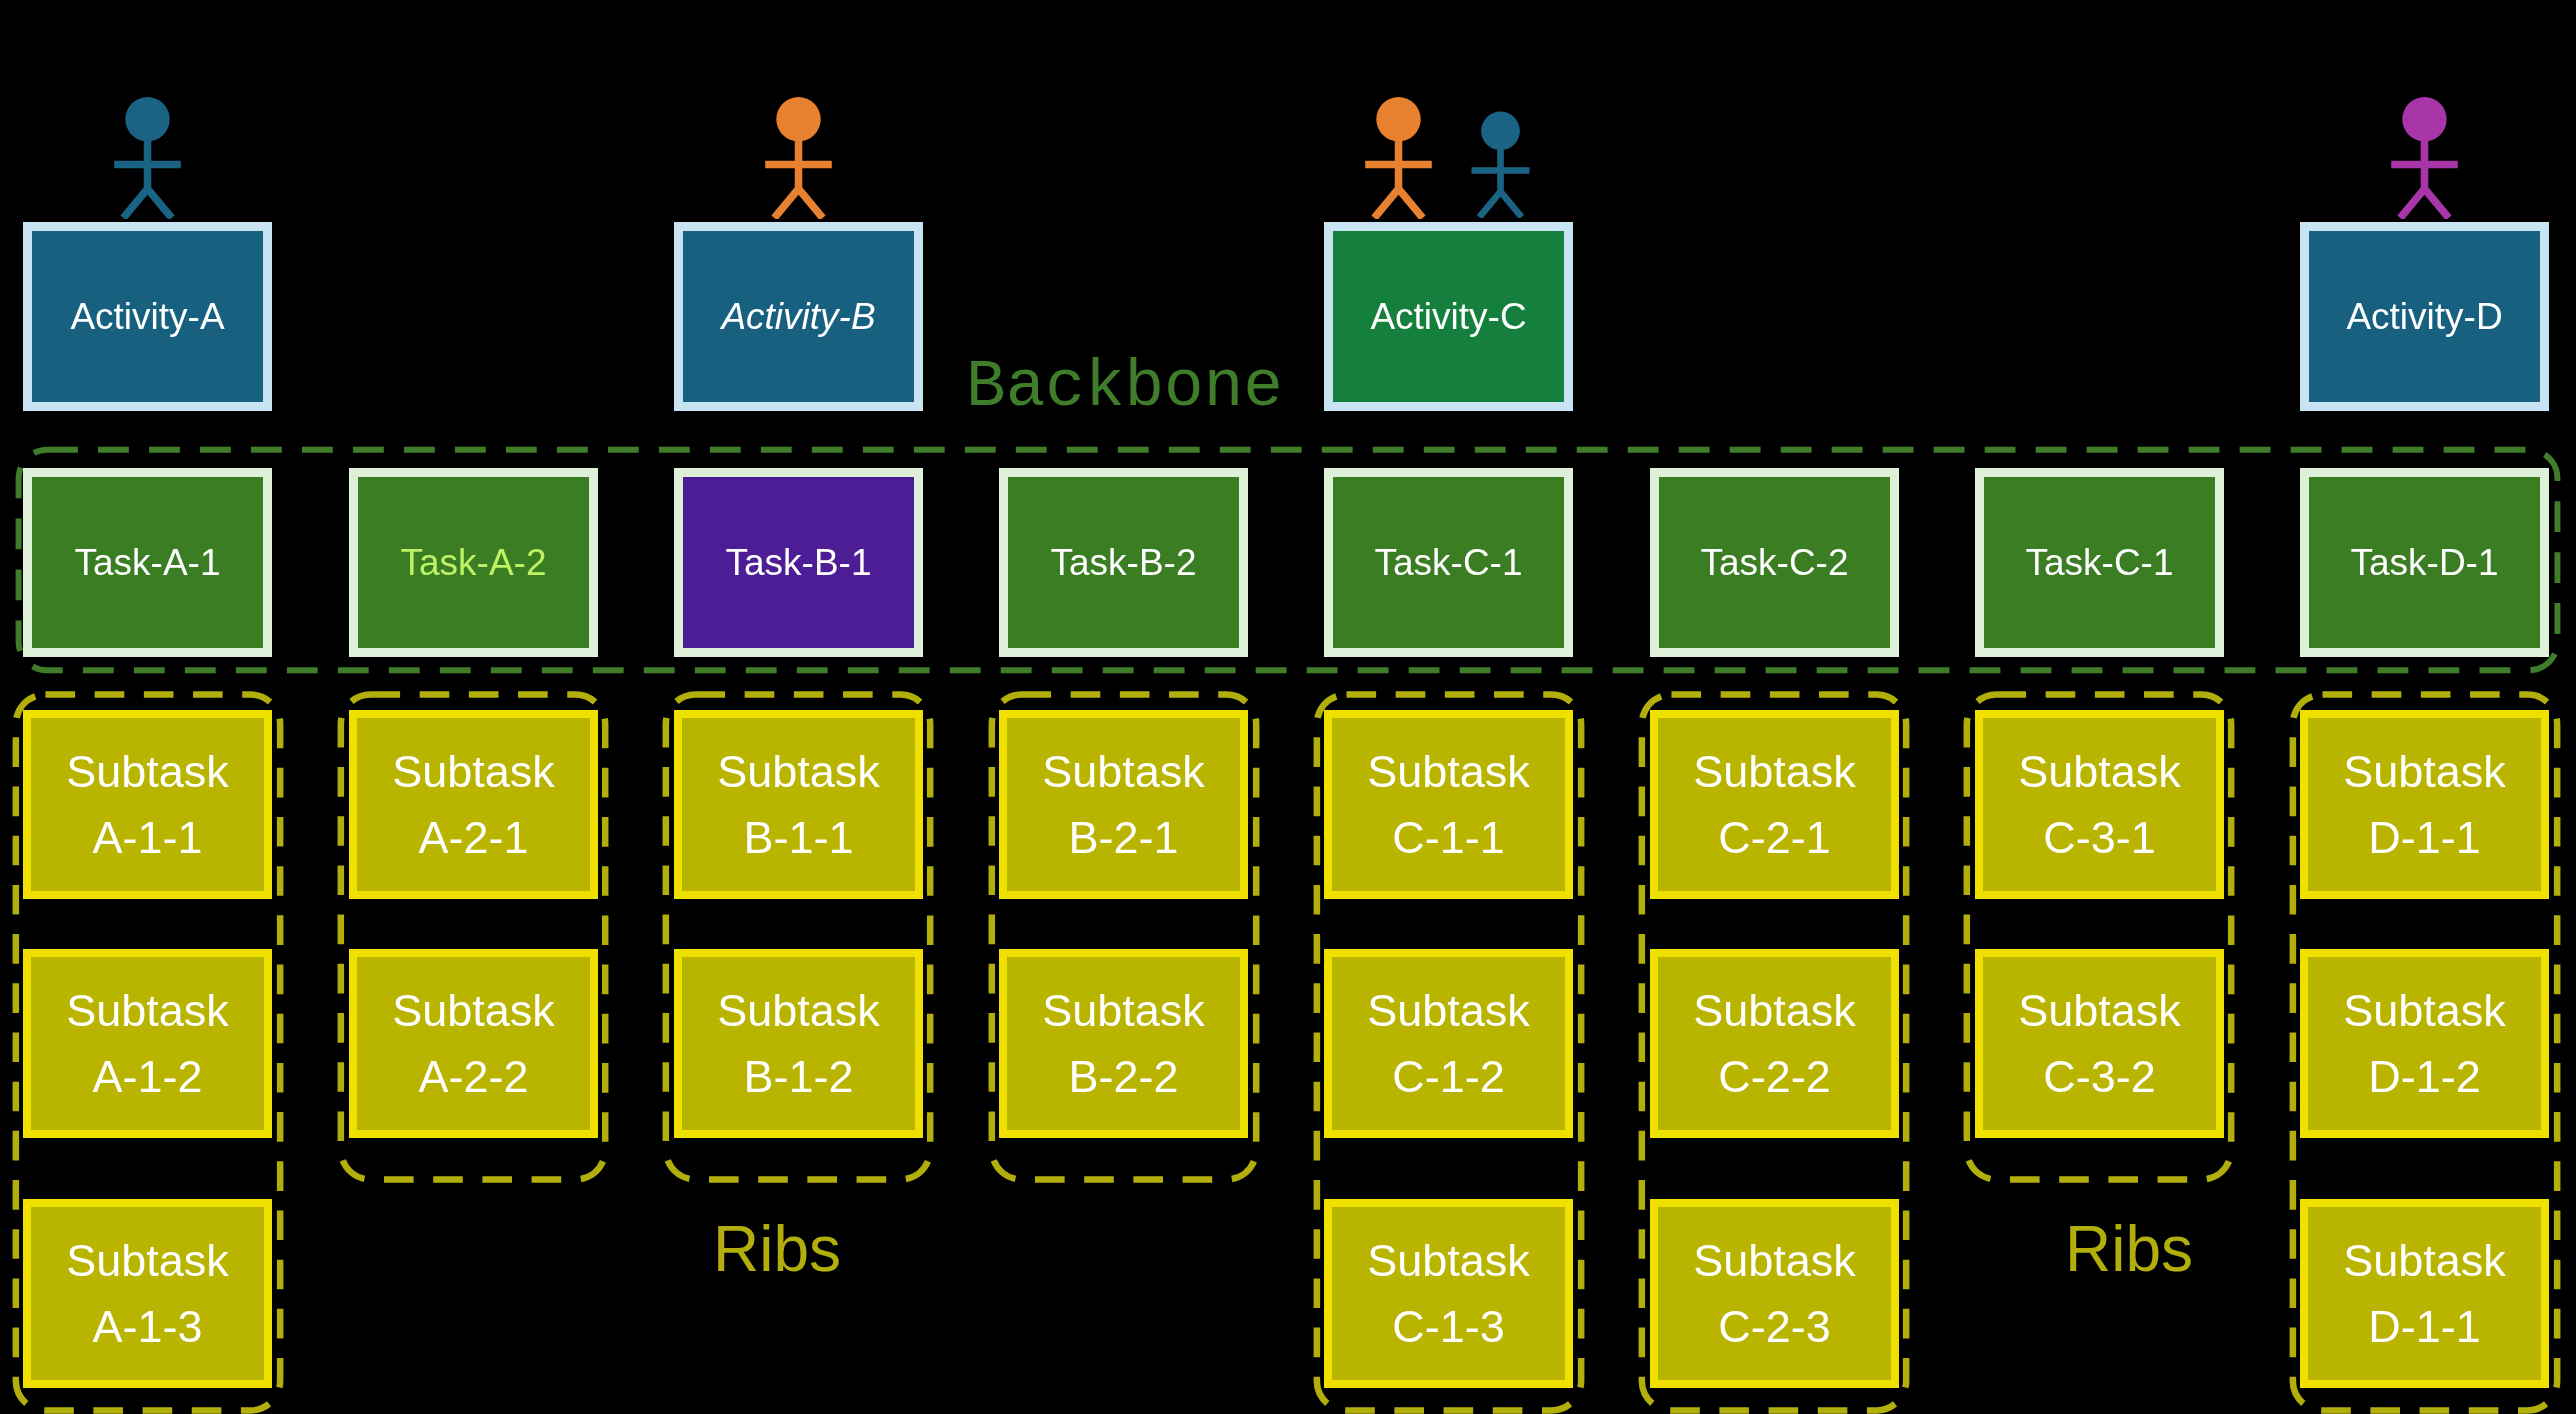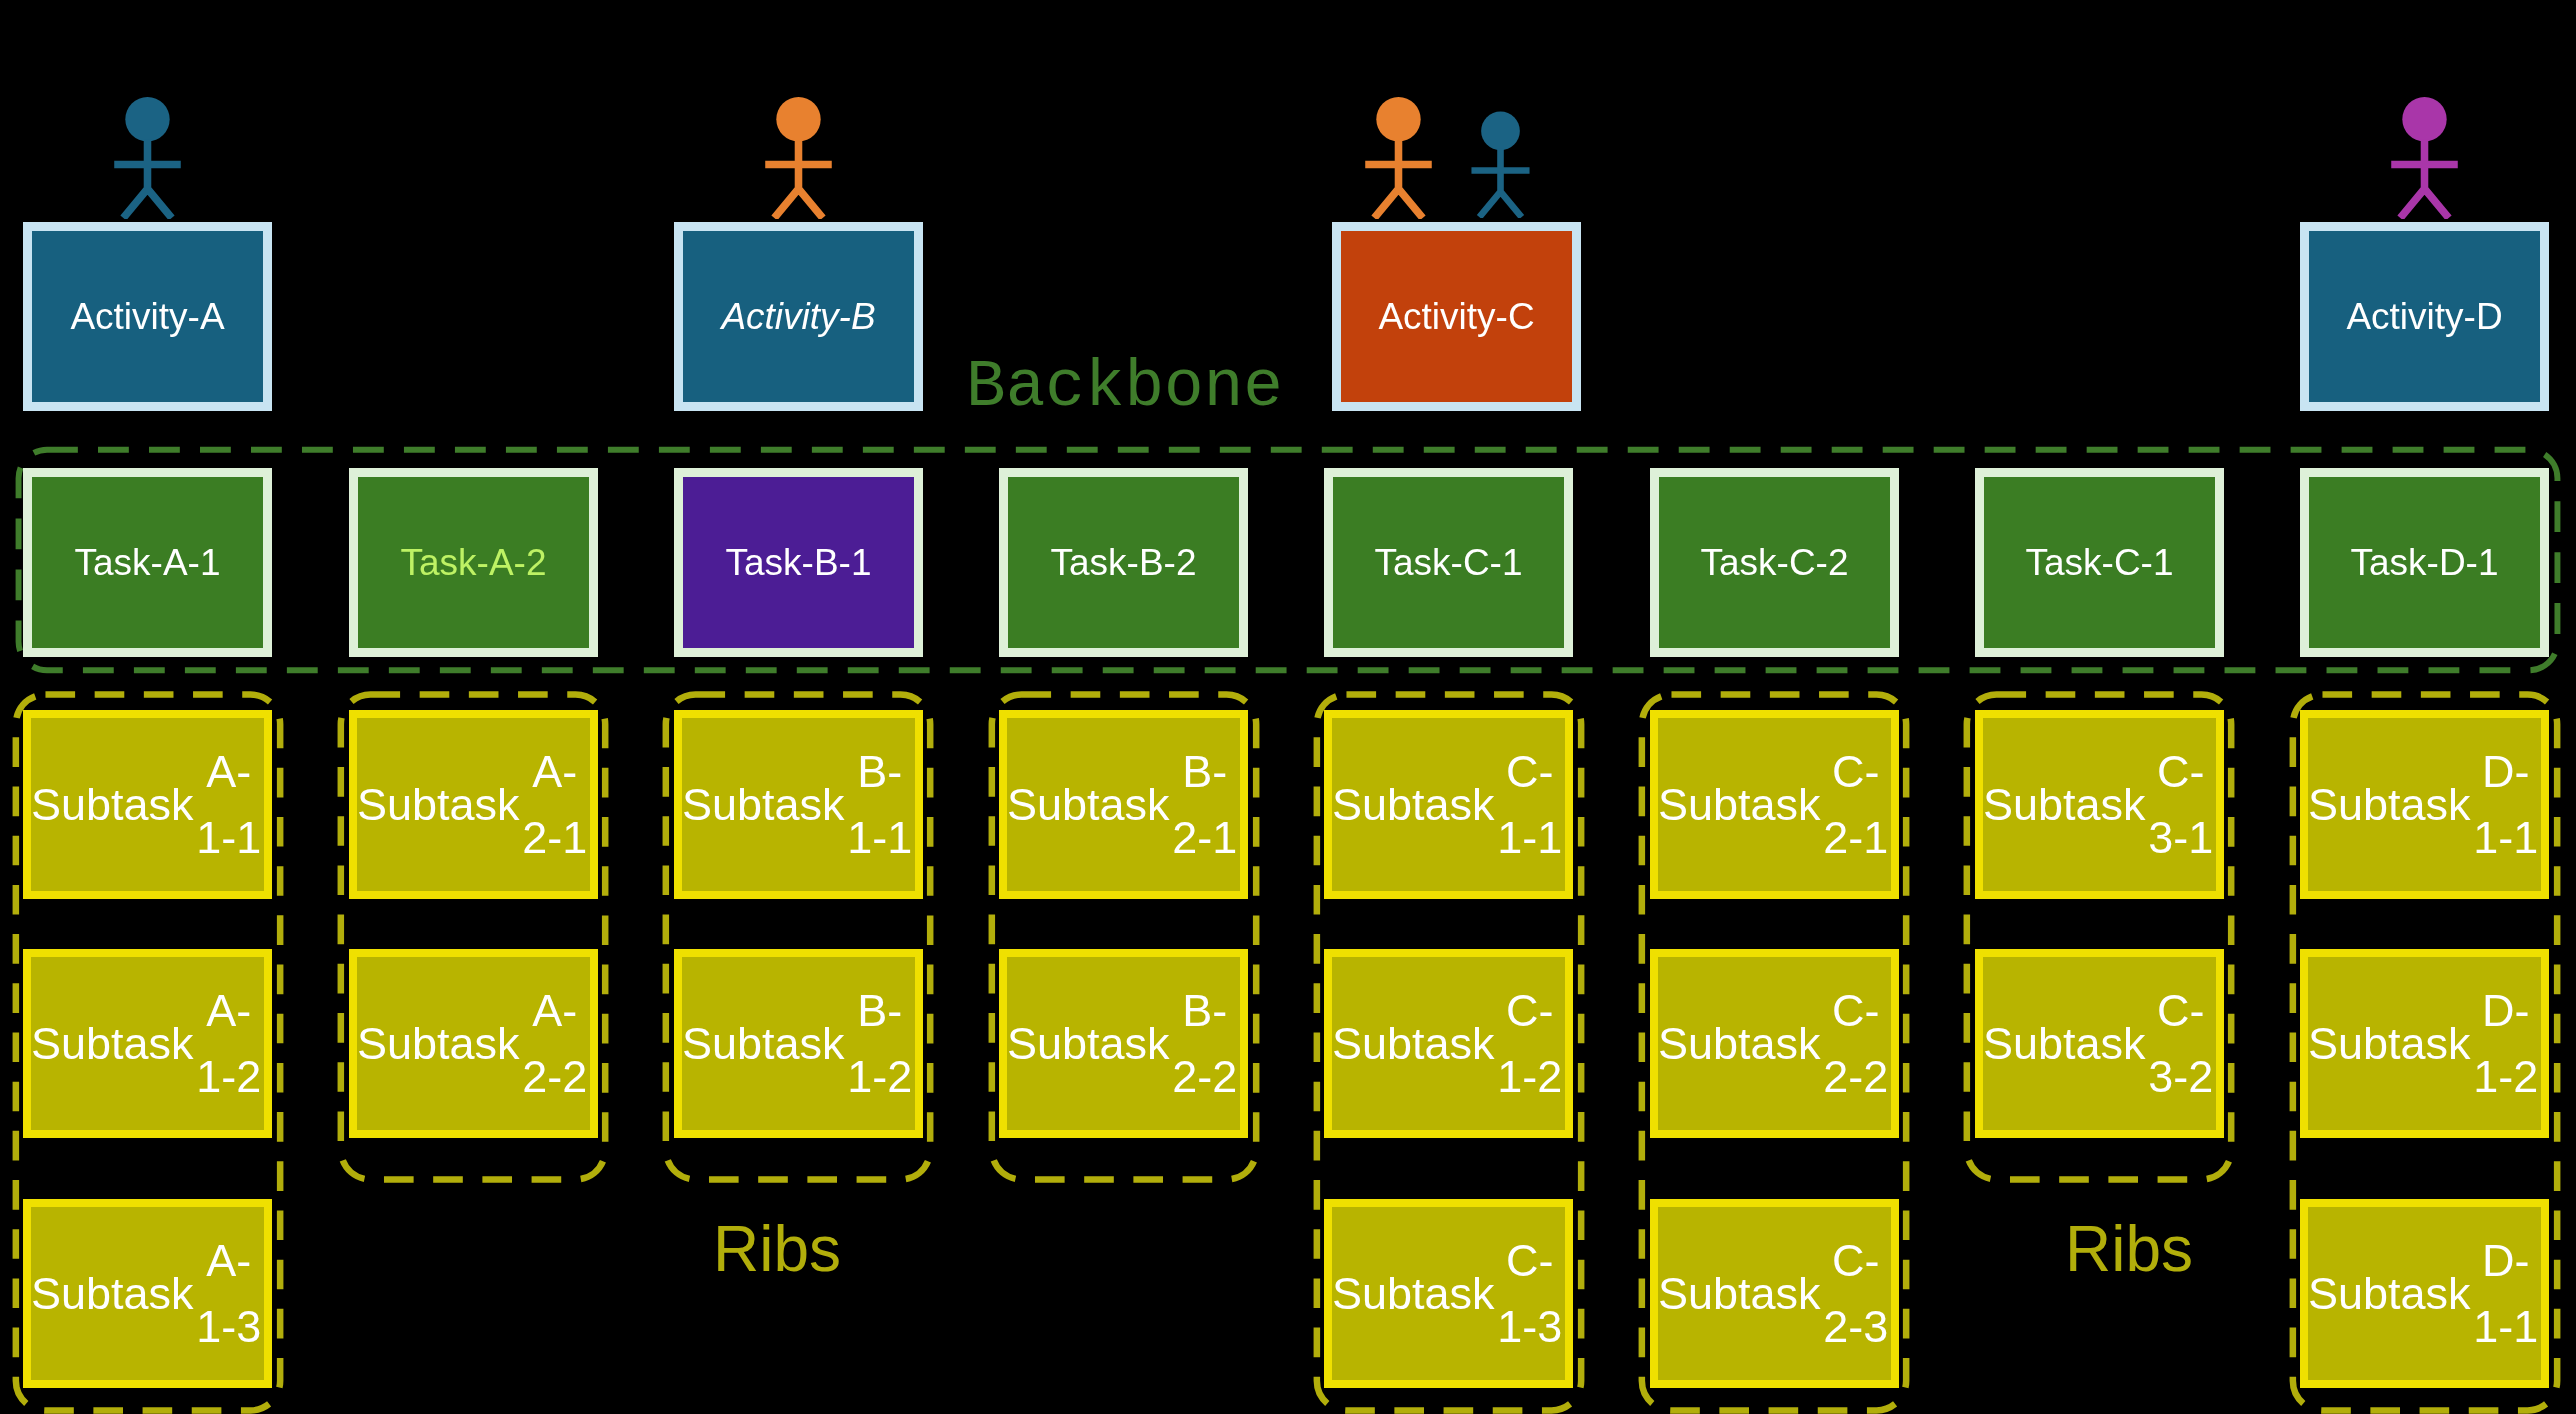--- a/index.html
+++ b/index.html
@@ -6,21 +6,21 @@
   #canvas{
     position:relative;width:2576px;height:1415px;overflow:hidden;
     font-family:"Liberation Sans",sans-serif;background:#000;
   }
   .box{
     position:absolute;box-sizing:border-box;
     display:flex;align-items:center;justify-content:center;
     text-align:center;color:#fff;
   }
   .activity-box,.task-box{border:9.5px solid;font-size:37px;}
-  .subtask-box{border:8.3px solid;font-size:45px;flex-direction:row;line-height:1.45;}
+  .subtask-box{border:8.3px solid;font-size:45px;flex-direction:column;line-height:1.45;}
   .subtask-box span{display:block;}
   .dashed-svg{position:absolute;pointer-events:none;}
   .actor{position:absolute;}
   .big-label{position:absolute;text-align:center;line-height:1;}
   #backbone-label{left:932px;top:355px;width:385px;font-size:66px;font-family:Liberation Mono, monospace;}
   #ribs-left{left:682px;top:1217px;width:190px;font-size:64px;}
   #ribs-right{left:2034px;top:1217px;width:190px;font-size:64px;}
 </style>
 </head>
 <body>
@@ -148,21 +148,21 @@
       <div class="box activity-box" style="left: 23px; top: 222px; width: 249px; height: 189px; background: rgb(23, 96, 127); border-color: rgb(200, 228, 242); color: rgb(255, 255, 255);">Activity-A</div>
       <svg class="actor" viewBox="0 0 100 125" width="101" height="126" style="left: 97px; top: 93px;">
         <circle cx="50" cy="26" r="22" fill="#1b6384"></circle>
         <path d="M50 46 V95 M17 71 H83 M50 95 L26 124 M50 95 L74 124" stroke="#1b6384" stroke-width="7.5" fill="none"></path>
       </svg>
       <div class="box activity-box" style="left: 674px; top: 222px; width: 249px; height: 189px; background: rgb(23, 96, 127); border-color: rgb(200, 228, 242); color: rgb(255, 255, 255); font-style: italic;">Activity-B</div>
       <svg class="actor" viewBox="0 0 100 125" width="101" height="126" style="left: 748px; top: 93px;">
         <circle cx="50" cy="26" r="22" fill="#e8812f"></circle>
         <path d="M50 46 V95 M17 71 H83 M50 95 L26 124 M50 95 L74 124" stroke="#e8812f" stroke-width="7.5" fill="none"></path>
       </svg>
-      <div class="box activity-box" style="left: 1324px; top: 222px; width: 249px; height: 189px; background: #c2410c; border-color: rgb(200, 228, 242); color: rgb(255, 255, 255); margin-left: 8px;">Activity-C</div>
+      <div class="box activity-box" style="left: 1324px; top: 222px; width: 249px; height: 189px; background: #15803d; border-color: rgb(200, 228, 242); color: rgb(255, 255, 255);">Activity-C</div>
       <svg class="actor" viewBox="0 0 100 125" width="101" height="126" style="left: 1348px; top: 93px;">
         <circle cx="50" cy="26" r="22" fill="#e8812f"></circle>
         <path d="M50 46 V95 M17 71 H83 M50 95 L26 124 M50 95 L74 124" stroke="#e8812f" stroke-width="7.5" fill="none"></path>
       </svg>
       <svg class="actor" viewBox="0 0 100 125" width="89" height="110" style="left: 1456px; top: 108px;">
         <circle cx="50" cy="26" r="22" fill="#1b6384"></circle>
         <path d="M50 46 V95 M17 71 H83 M50 95 L26 124 M50 95 L74 124" stroke="#1b6384" stroke-width="7.5" fill="none"></path>
       </svg>
       <div class="box activity-box" style="left: 2300px; top: 222px; width: 249px; height: 189px; background: rgb(23, 96, 127); border-color: rgb(200, 228, 242); color: rgb(255, 255, 255);">Activity-D</div>
       <svg class="actor" viewBox="0 0 100 125" width="101" height="126" style="left: 2374px; top: 93px;">

